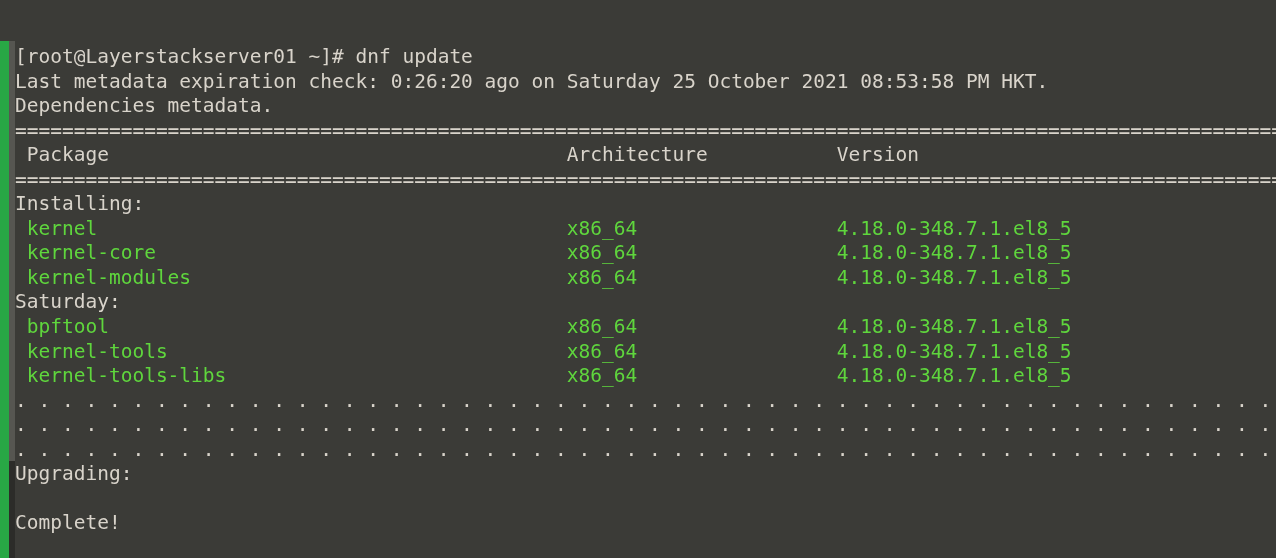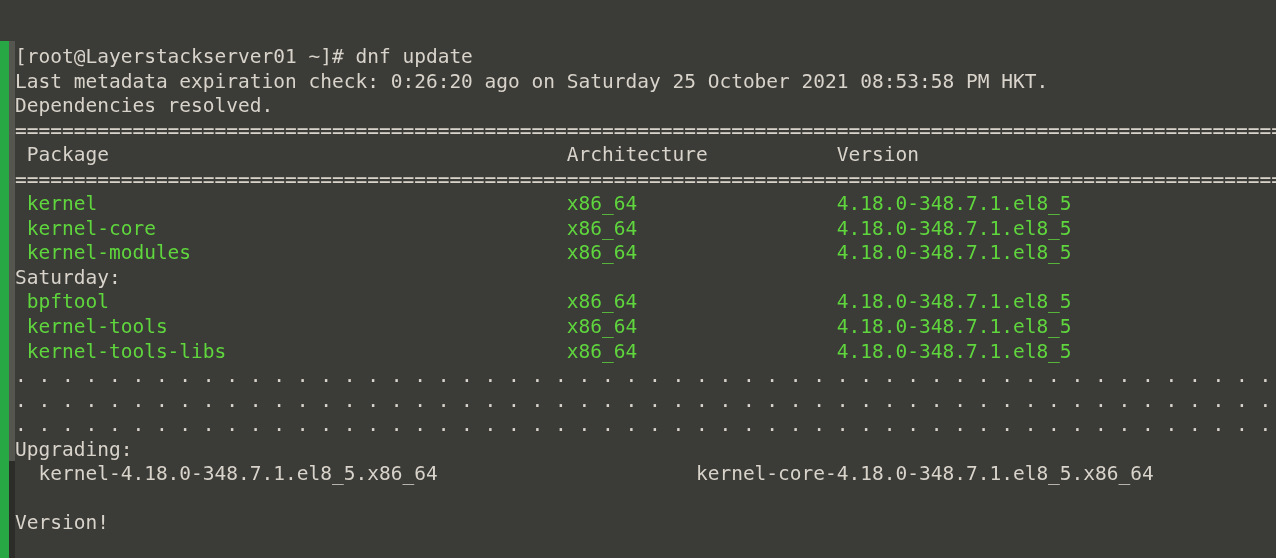--- a/index.html
+++ b/index.html
@@ -69,40 +69,40 @@
 <div id="terminal-window">
 
   <div id="accent-bar"></div>
   <div id="scrollbar-track"></div>
   <div id="scrollbar-thumb"></div>
 
   <div id="screen">
 
     <div class="line">[root@Layerstackserver01 ~]# dnf update</div>
     <div class="line">Last metadata expiration check: 0:26:20 ago on Saturday 25 October 2021 08:53:58 PM HKT.</div>
-    <div class="line">Dependencies resolved.</div>
+    <div class="line">Dependencies metadata.</div>
 
     <div class="line rule">================================================================================================================================</div>
     <div class="line"> Package                                       Architecture           Version                                 Repository            Size</div>
     <div class="line rule">================================================================================================================================</div>
 
+    <div class="line">Installing:</div>
     <div class="line green"> kernel                                        x86_64                 4.18.0-348.7.1.el8_5                    baseos               7.0 M</div>
     <div class="line green"> kernel-core                                   x86_64                 4.18.0-348.7.1.el8_5                    baseos                38 M</div>
     <div class="line green"> kernel-modules                                x86_64                 4.18.0-348.7.1.el8_5                    baseos                30 M</div>
 
     <div class="line">Saturday:</div>
     <div class="line green"> bpftool                                       x86_64                 4.18.0-348.7.1.el8_5                    baseos               7.7 M</div>
     <div class="line green"> kernel-tools                                  x86_64                 4.18.0-348.7.1.el8_5                    baseos               7.2 M</div>
     <div class="line green"> kernel-tools-libs                             x86_64                 4.18.0-348.7.1.el8_5                    baseos               7.0 M</div>
 
     <div class="line dots">. . . . . . . . . . . . . . . . . . . . . . . . . . . . . . . . . . . . . . . . . . . . . . . . . . . . . . . . . . . . . . . . .</div>
     <div class="line dots">. . . . . . . . . . . . . . . . . . . . . . . . . . . . . . . . . . . . . . . . . . . . . . . . . . . . . . . . . . . . . . . . .</div>
     <div class="line dots">. . . . . . . . . . . . . . . . . . . . . . . . . . . . . . . . . . . . . . . . . . . . . . . . . . . . . . . . . . . . . . . . .</div>
 
     <div class="line">Upgrading:</div>
-    <div class="line">  kernel-4.18.0-348.7.1.el8_5.x86_64                      kernel-core-4.18.0-348.7.1.el8_5.x86_64</div>
 
     <div class="line blank">&nbsp;</div>
 
-    <div class="line">Version!</div>
+    <div class="line">Complete!</div>
 
   </div>
 </div>
 
 </body></html>

